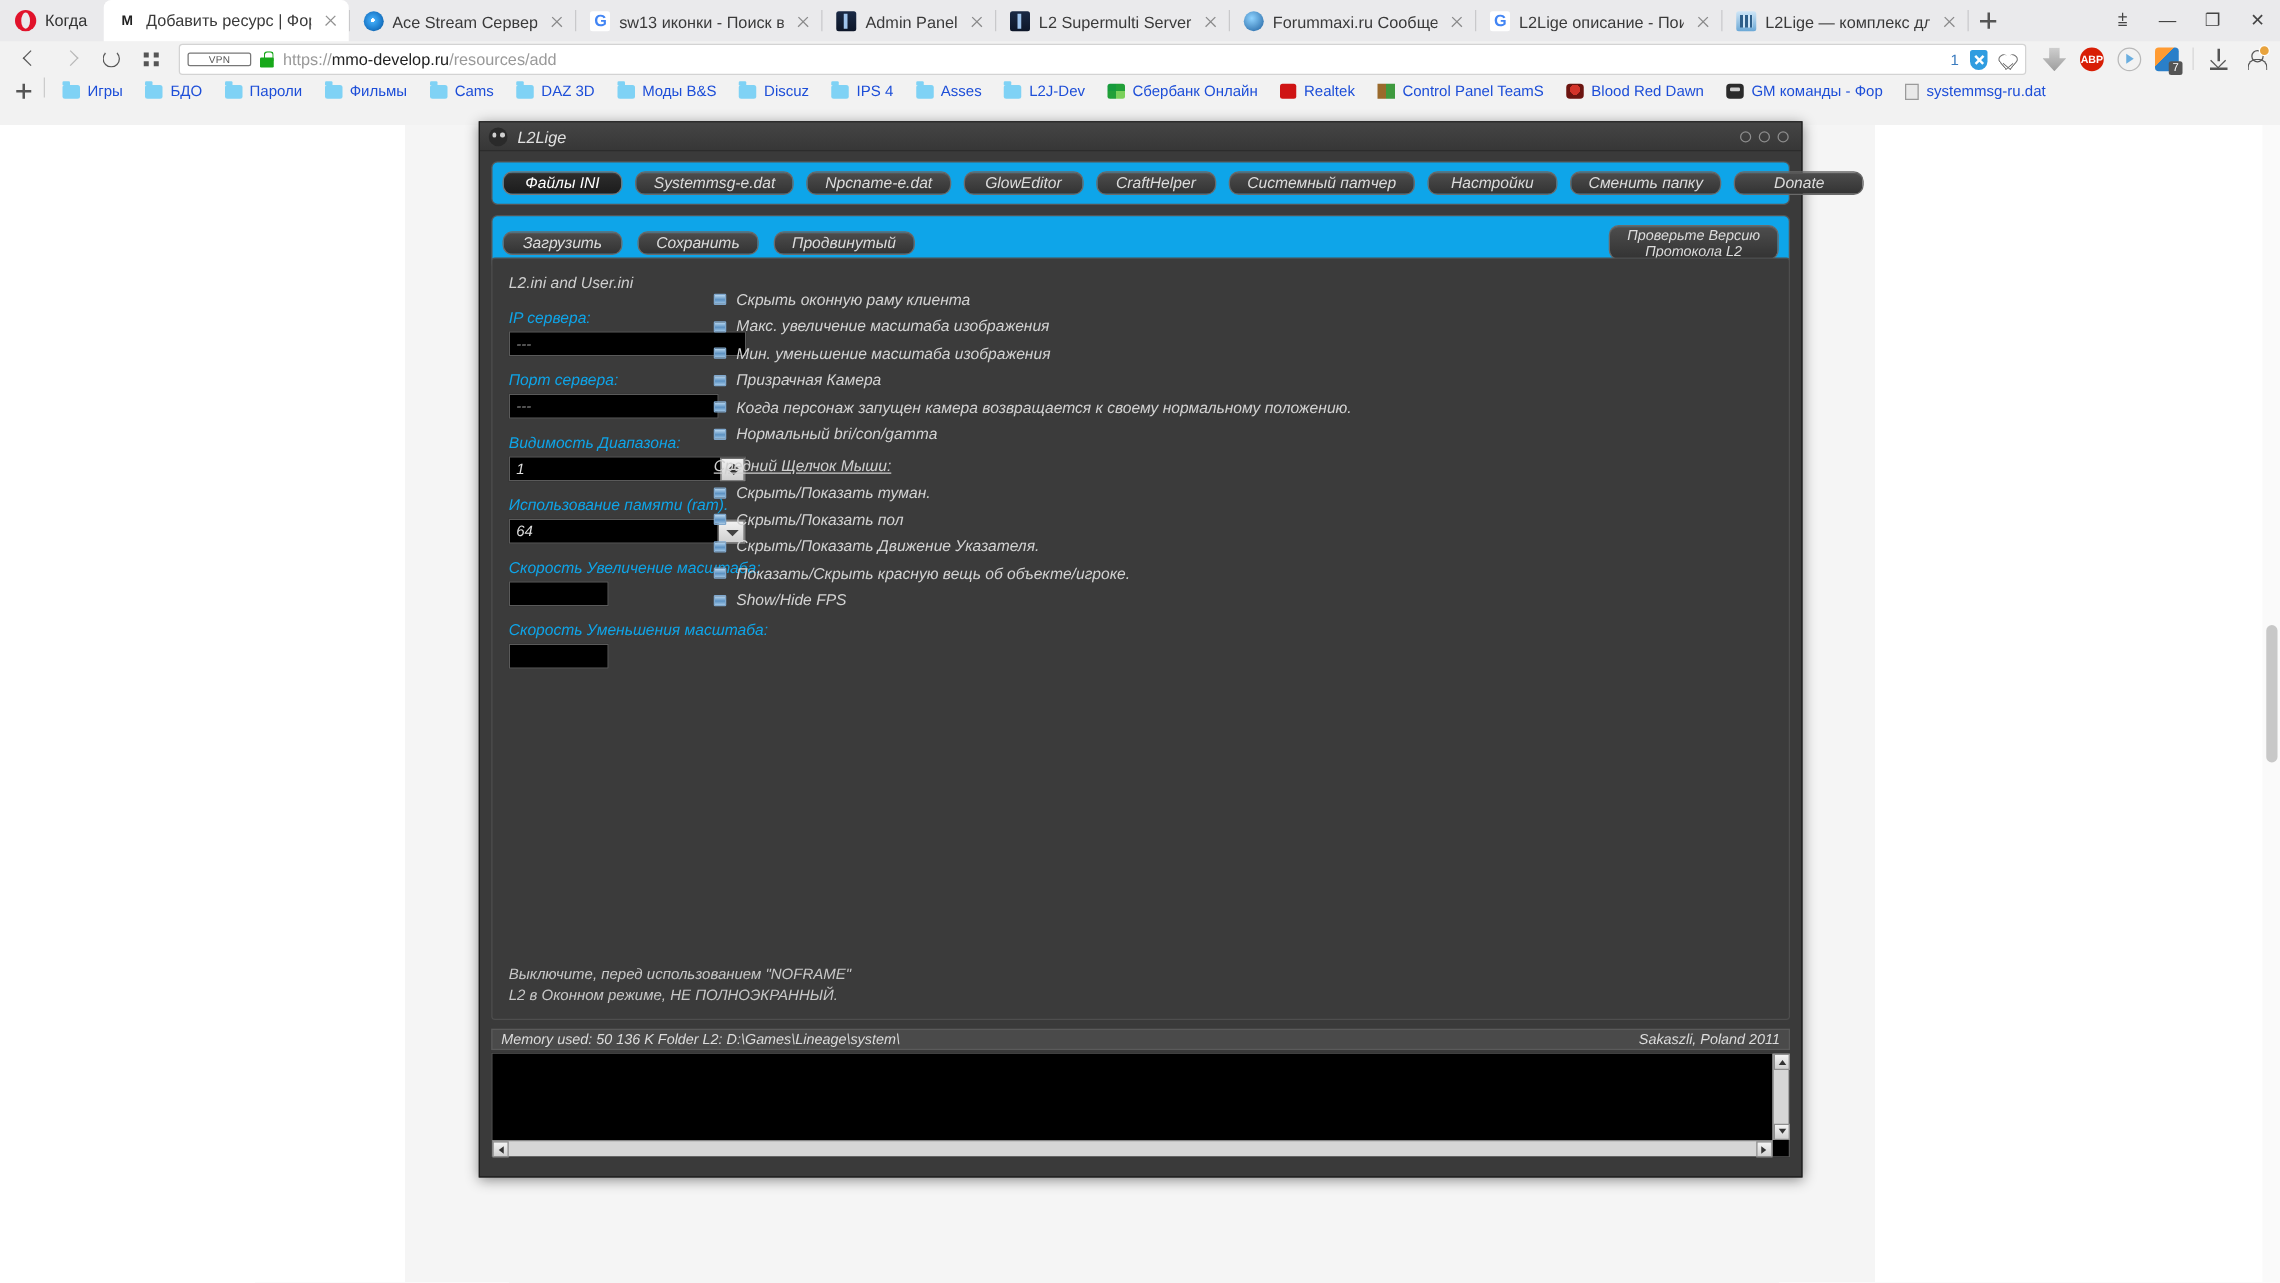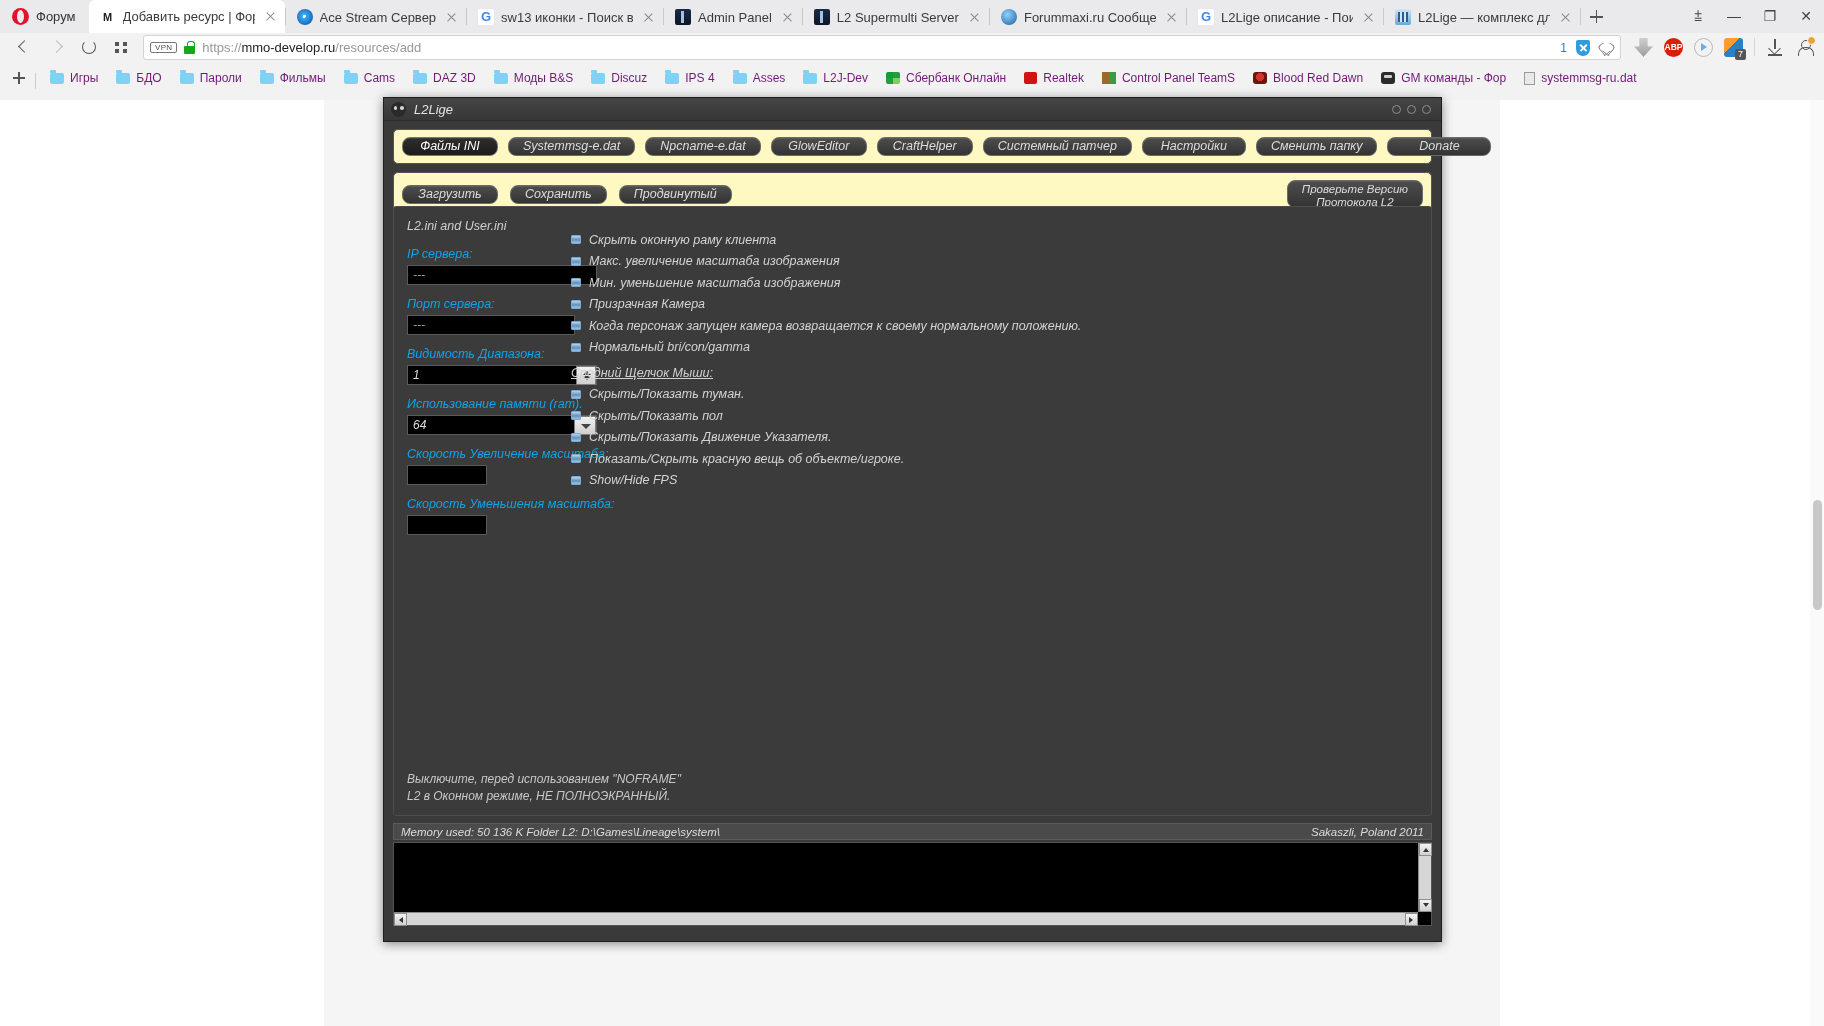--- a/index.html
+++ b/index.html
@@ -53,21 +53,21 @@
   .chev.l { transform:rotate(45deg); }
   .chev.r { transform:rotate(-135deg); border-color:#b8b8b8; }
   .reload { position:absolute; left:8px; top:5px; width:14px; height:14px; border:1.6px solid #555; border-radius:50%; border-top-color:transparent; }
   .grid4 { position:absolute; left:9px; top:7px; width:12px; height:11px; }
   .grid4 i { position:absolute; width:4px; height:4px; background:#555; }
   .grid4 i:nth-child(1){left:0;top:0}.grid4 i:nth-child(2){right:0;top:0}
   .grid4 i:nth-child(3){left:0;bottom:0}.grid4 i:nth-child(4){right:0;bottom:0}
 
   .omnibox { flex:1; height:25px; background:#fff; border:1px solid #d3d3d3; border-radius:3px;
              display:flex; align-items:center; padding:0 6px; gap:7px; margin-left:5px; }
-  .vpn-badge { border:1.2px solid #777; border-radius:2px; font-size:8px; padding:0 4px; color:#555; letter-spacing:.3px; }
+  .vpn-badge { border:1.2px solid #777; border-radius:2px; font-size:8px; padding:0 16px; color:#555; letter-spacing:.3px; }
   .lock { width:11px; height:13px; position:relative; }
   .lock::after { content:""; position:absolute; left:0; bottom:0; width:11px; height:8px; background:#17a81a; border-radius:1px; }
   .lock::before { content:""; position:absolute; left:2.4px; top:0; width:6px; height:7px; border:1.8px solid #17a81a; border-bottom:none; border-radius:3px 3px 0 0; }
   .url { font-size:13px; color:#999; white-space:nowrap; }
   .url b { color:#222; font-weight:normal; }
   .omni-right { margin-left:auto; display:flex; align-items:center; gap:9px; }
   .shield-cnt { font-size:12px; color:#3a7bbf; }
   .shield { width:14px; height:16px; background:#2f9ce0; border-radius:2px 2px 7px 7px; position:relative; }
   .shield::before,.shield::after { content:""; position:absolute; left:2.5px; top:7px; width:9px; height:1.6px; background:#fff; }
   .shield::before{transform:rotate(45deg)} .shield::after{transform:rotate(-45deg)}
@@ -86,21 +86,21 @@
   .vdiv { width:1px; height:18px; background:#d6d6d6; }
   .dlicon { width:18px; height:18px; position:relative; }
   .dlicon::before { content:""; position:absolute; left:8px; top:1px; width:1.6px; height:10px; background:#555; }
   .dlicon::after { content:""; position:absolute; left:4px; top:6px; width:8px; height:8px; border-left:1.6px solid #555; border-bottom:1.6px solid #555; transform:rotate(-45deg); }
   .dlbar { position:absolute; left:2px; bottom:0; width:14px; height:1.6px; background:#555; }
   .acct { width:19px; height:19px; position:relative; }
   .acct::before { content:""; position:absolute; left:6px; top:2px; width:8px; height:8px; border:1.6px solid #555; border-radius:50%; }
   .acct::after { content:""; position:absolute; left:2.5px; bottom:1px; width:14px; height:8px; border:1.6px solid #555; border-bottom:none; border-radius:7px 7px 0 0; }
   .acct-dot { position:absolute; right:-2px; top:-2px; width:9px; height:9px; border-radius:50%; background:#e8a33d; border:1px solid #fff; }
 
-  .bookmarks { height:27px; display:flex; align-items:flex-end; gap:0; padding:0 8px; background:#f2f2f2; font-size:12px; color:#701a75; }
+  .bookmarks { height:27px; display:flex; align-items:flex-start; gap:0; padding:0 8px; background:#f2f2f2; font-size:12px; color:#1d4ed8; }
   .bm { display:flex; align-items:center; gap:6px; padding:0 9px; height:22px; white-space:nowrap; }
   .bm-plus { width:22px; height:22px; position:relative; }
   .bm-plus::before{content:"";position:absolute;left:5px;top:10px;width:12px;height:1.5px;background:#555;}
   .bm-plus::after{content:"";position:absolute;left:10.3px;top:5px;width:1.5px;height:12px;background:#555;}
   .bm-sep { width:1px; height:16px; background:#ccc; margin:0 5px; }
   .folder { width:14px; height:11px; background:#7fd2f5; border-radius:1.5px 2px 2px 2px; position:relative; flex:0 0 14px; }
   .folder::before { content:""; position:absolute; left:0; top:-2.5px; width:6px; height:3px; background:#7fd2f5; border-radius:1px 1px 0 0; }
   .ic-sber { width:14px; height:12px; background:conic-gradient(#21a038 0 25%, #7ad05a 0 50%, #21a038 0 75%, #169b3c 0); border-radius:2px; flex:0 0 14px;}
   .ic-realtek { width:13px; height:12px; background:#cf1414; border-radius:2px; flex:0 0 13px;}
   .ic-cp { width:14px; height:12px; background:linear-gradient(90deg,#9a6a2c 50%, #3e9a3e 50%); flex:0 0 14px;}
@@ -119,21 +119,21 @@
         color:#d4d4d4; font-size:13px; }
   .l2-title { height:23px; background:linear-gradient(#454545,#373737); display:flex; align-items:center;
               padding:0 7px; gap:8px; border-bottom:1px solid #2c2c2c; }
   .l2-ico { width:15px; height:15px; border-radius:50%; background:#2a2a2a; position:relative; }
   .l2-ico::before { content:""; position:absolute; left:2.5px; top:4.5px; width:3.5px; height:3.5px; border-radius:50%; background:#d0d0d0; }
   .l2-ico::after  { content:""; position:absolute; right:2.5px; top:4.5px; width:3.5px; height:3.5px; border-radius:50%; background:#d0d0d0; }
   .l2-title .t { font-size:13px; color:#e2e2e2; }
   .l2-wbtns { margin-left:auto; display:flex; gap:6px; padding-right:3px; }
   .l2-wbtns i { width:9px; height:9px; border-radius:50%; border:1px solid #8e8e8e; display:block; }
 
-  .l2-panel { margin:8px 9px 0 9px; background:#fef9c3; border:1px solid #555; border-radius:5px; padding:7px 8px; }
+  .l2-panel { margin:8px 9px 0 9px; background:#0ea5e9; border:1px solid #555; border-radius:5px; padding:7px 8px; }
   .btnrow { display:flex; gap:10px; }
   .gbtn { flex:0 0 auto; height:19px; line-height:17px; padding:0 14px; min-width:96px; text-align:center;
           border-radius:8px; font-size:12.5px; color:#dcdcdc;
           background:linear-gradient(#4d4d4d,#333); border:1px solid #6a6a6a;
           box-shadow:inset 0 1px 0 rgba(255,255,255,.08); }
   .gbtn.sel { background:linear-gradient(#2e2e2e,#1c1c1c); border-color:#777; color:#fff; }
   .gbtn.wide { min-width:104px; }
   .gbtn.two { height:28px; line-height:13px; padding-top:2px; min-width:124px; font-size:11.5px; }
 
   .row2 { display:flex; align-items:center; gap:12px; }
@@ -193,21 +193,21 @@
   .scrollbar-right .thumb { position:absolute; right:2px; top:400px; width:9px; height:110px; background:#c8c8c8; border-radius:5px; }
 </style>
 </head>
 <body>
 
 <div class="chrome">
 
   <div class="tabstrip">
     <div class="menu-btn">
       <span class="opera-logo"></span>
-      <span class="menu-label">Форум</span>
+      <span class="menu-label">Когда</span>
     </div>
 
     <div class="tab active">
       <span class="favicon fav-m">M</span>
       <span class="ttl">Добавить ресурс | Форум</span>
       <span class="tab-x"></span>
     </div>
     <span class="tab-sep"></span>
     <div class="tab">
       <span class="favicon fav-ace"></span>

